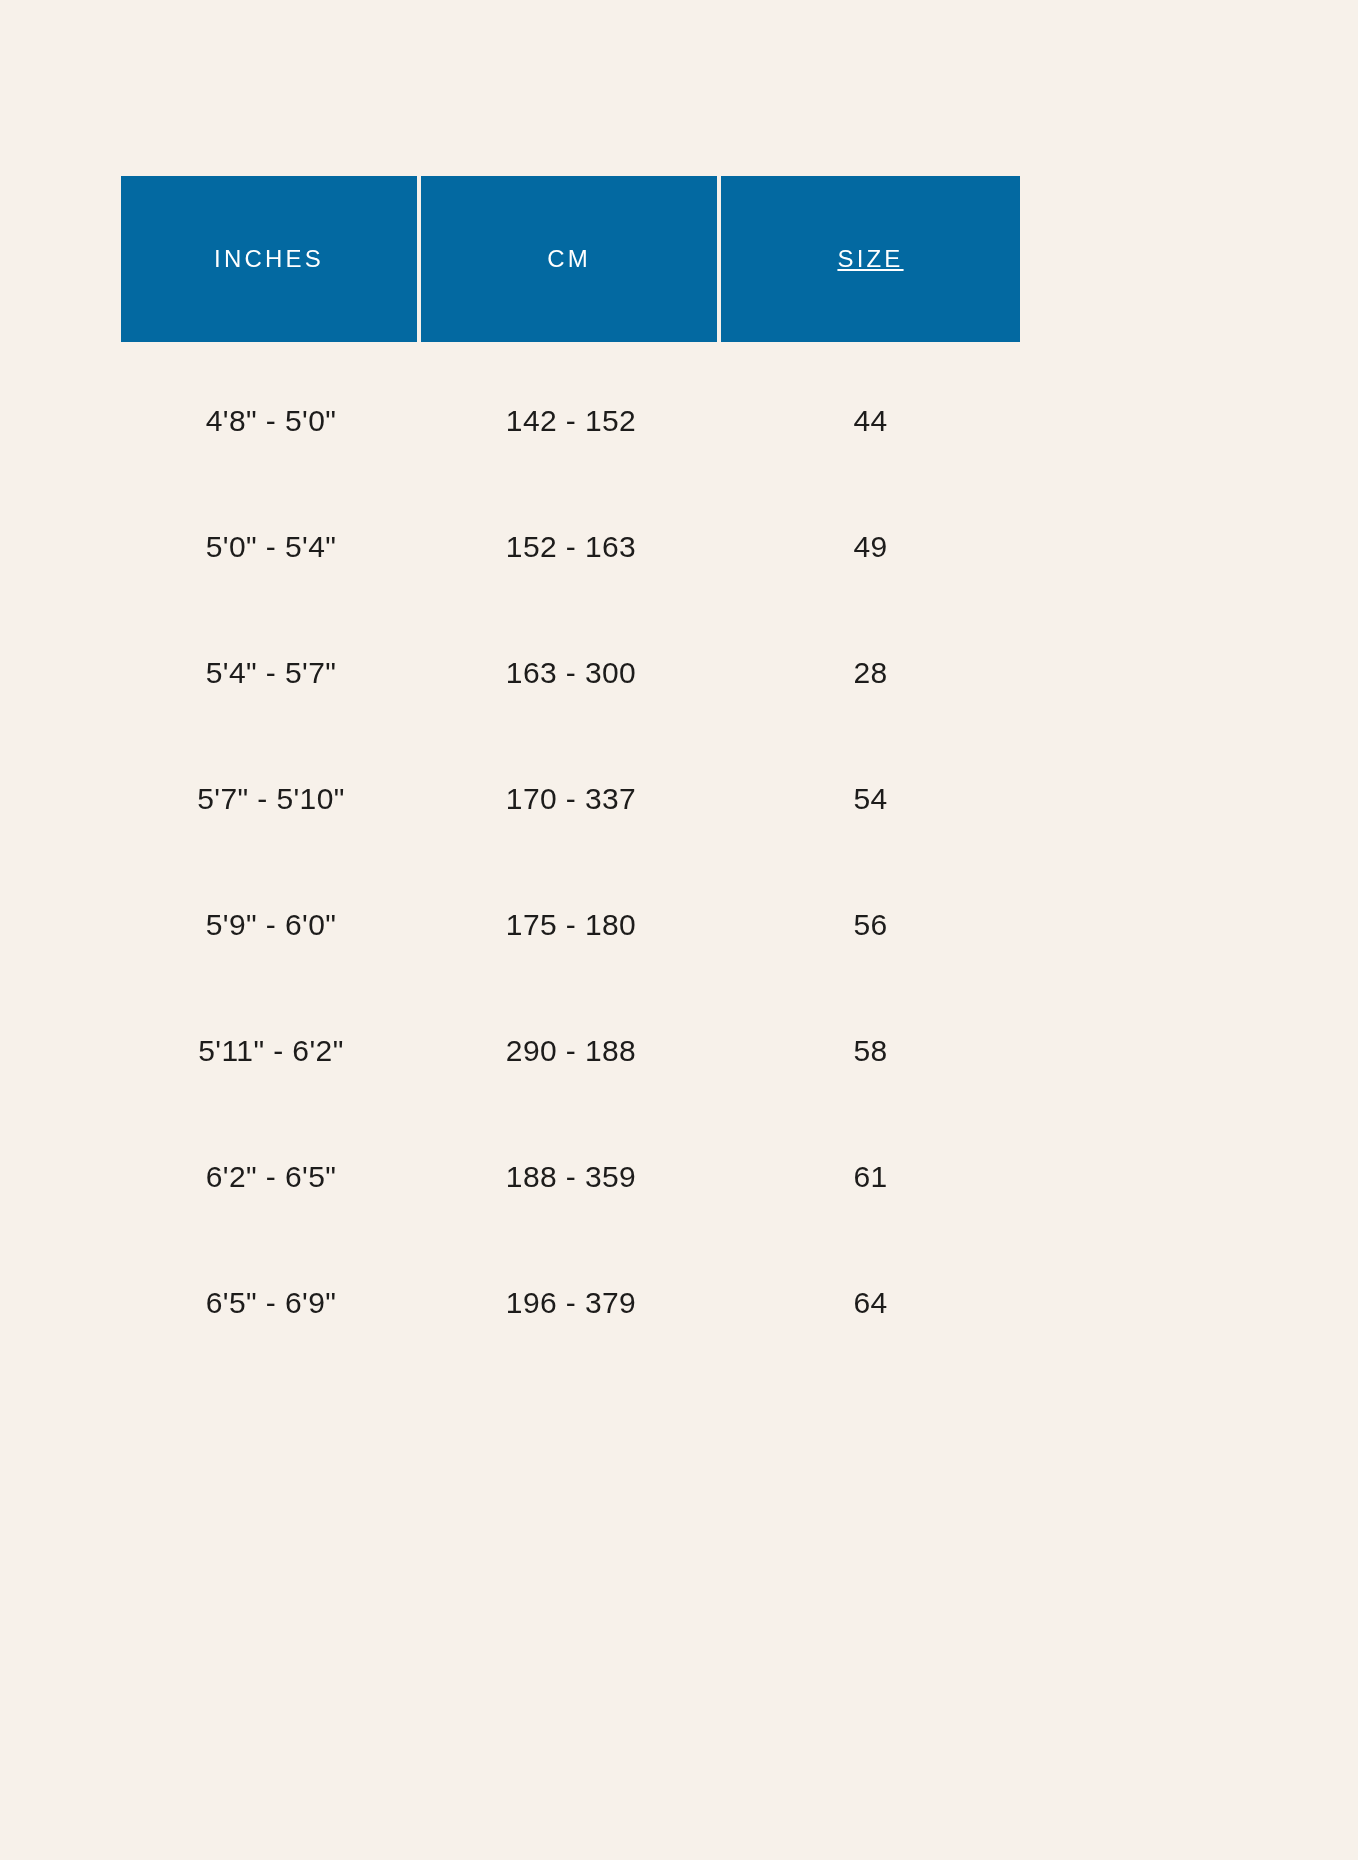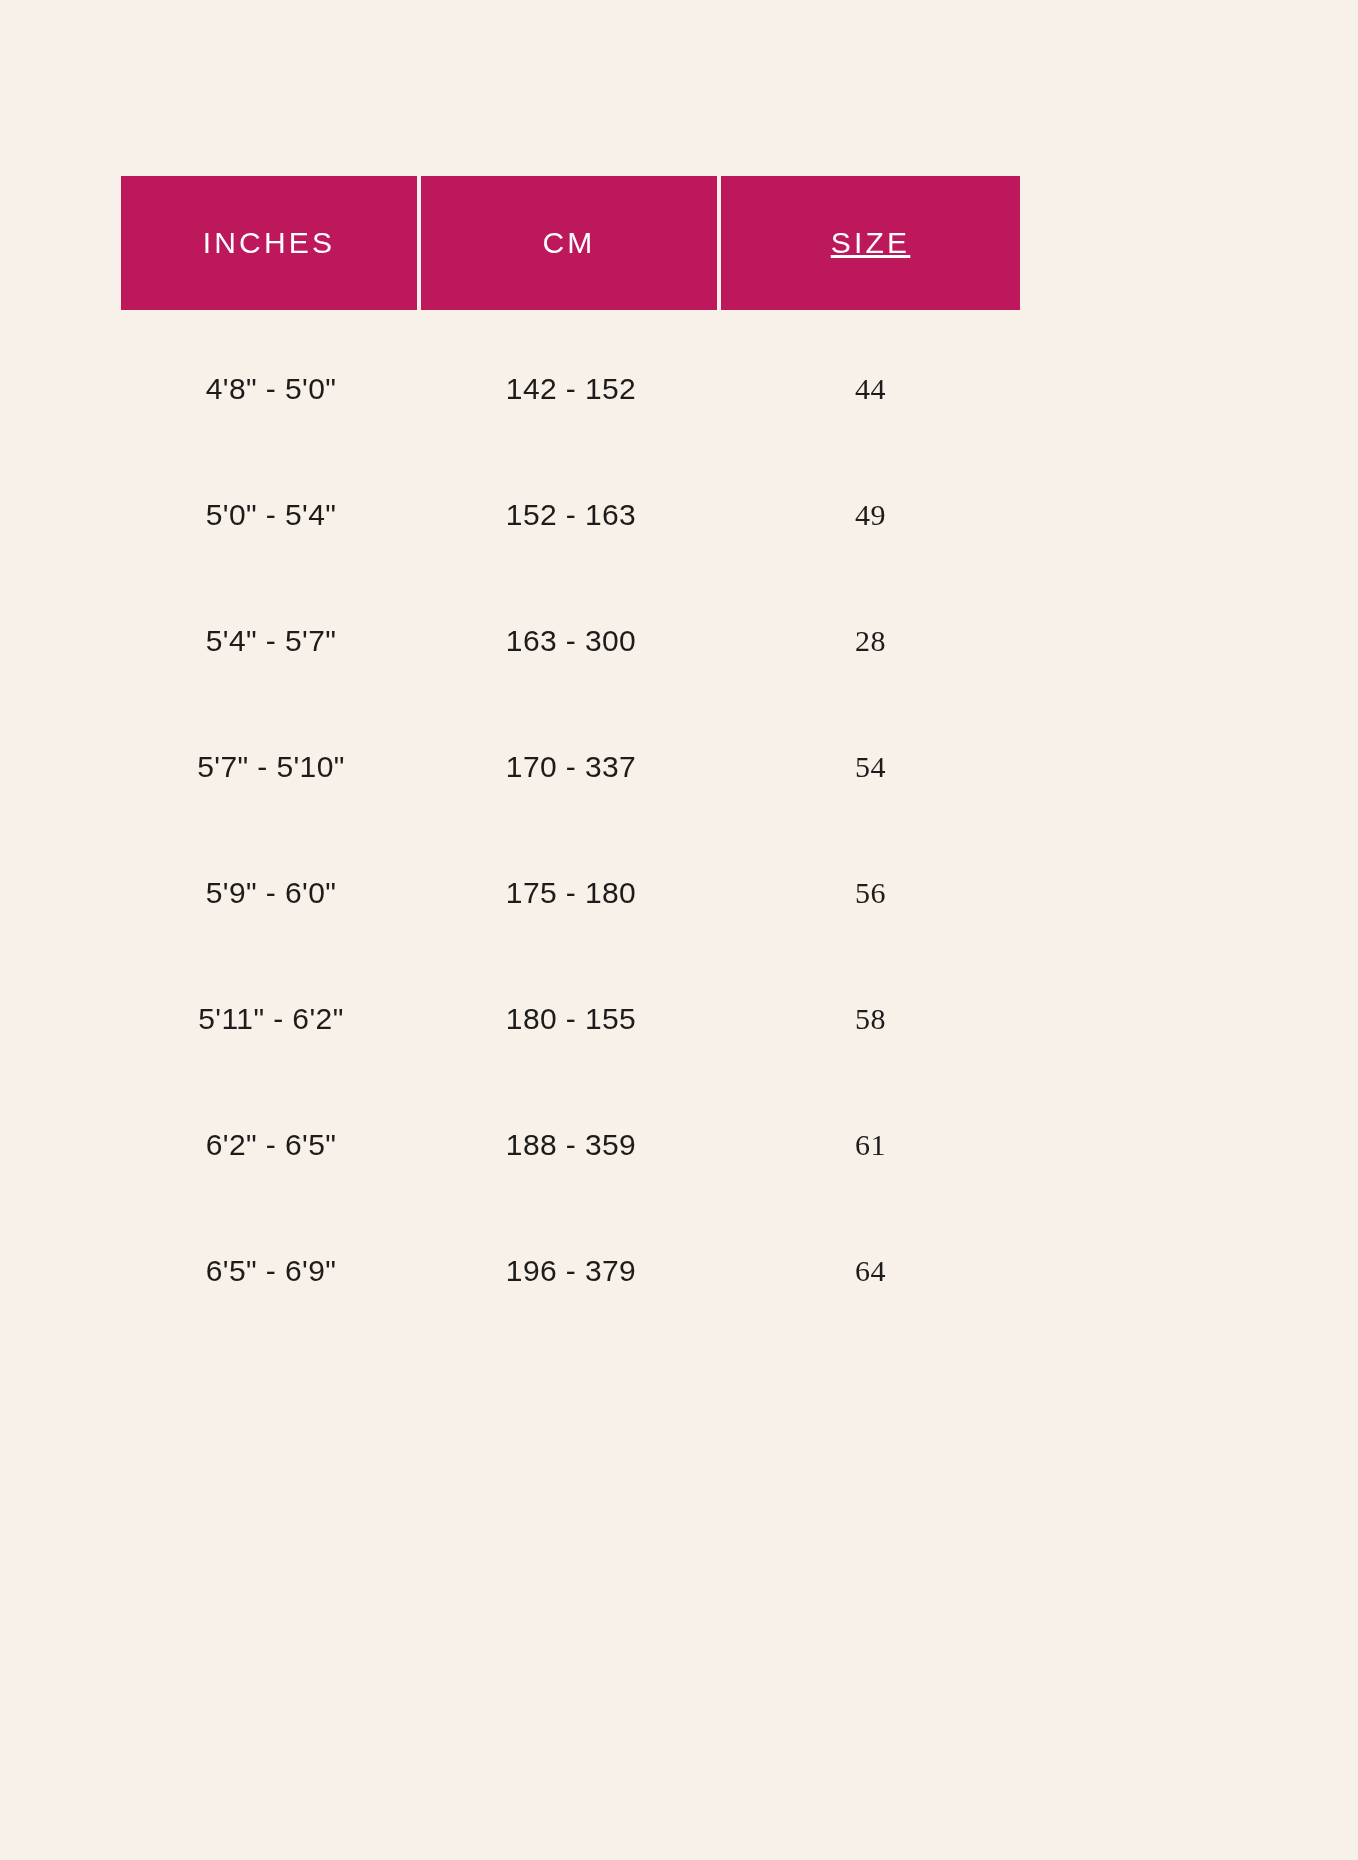--- a/index.html
+++ b/index.html
@@ -30,28 +30,28 @@
     border-collapse: separate;
     border-spacing: 0;
     table-layout: fixed;
   }
 
   
   .size-table thead tr {
     height: 134px;
   }
   .size-table thead th {
-    background: #be185d;
+    background: #0369a1;
     color: #ffffff;
-    font-size: 30px;
+    font-size: 24px;
     font-weight: 400;
     letter-spacing: 3.2px;
     text-align: center;
     vertical-align: middle;
-    padding: 0;
+    padding: 16px;
     border-right: 4px solid #f7f1ea;
     height: 134px;
   }
   .size-table thead th:last-child {
     border-right: none;
     text-decoration: underline;
   }
 
   .col-inches { width: 300px; }
   .col-cm     { width: 300px; }
@@ -71,21 +71,21 @@
     padding: 0;
     height: 126px;
     background: transparent;
     white-space: nowrap;
   }
   .size-table tbody tr:first-child td {
     padding-top: 16px;
   }
   .cell-inches { font-feature-settings: "tnum"; }
   .cell-cm     { font-feature-settings: "tnum"; }
-  .cell-size   { font-feature-settings: "tnum"; font-family: Liberation Serif, serif; }
+  .cell-size   { font-feature-settings: "tnum"; }
 </style>
 </head>
 <body>
 
 <div class="page">
 
   <table class="size-table">
     <colgroup>
       <col class="col-inches">
       <col class="col-cm">
@@ -119,21 +119,21 @@
         <td class="cell-cm">170 - 337</td>
         <td class="cell-size">54</td>
       </tr>
       <tr>
         <td class="cell-inches">5'9" - 6'0"</td>
         <td class="cell-cm">175 - 180</td>
         <td class="cell-size">56</td>
       </tr>
       <tr>
         <td class="cell-inches">5'11" - 6'2"</td>
-        <td class="cell-cm">180 - 155</td>
+        <td class="cell-cm">290 - 188</td>
         <td class="cell-size">58</td>
       </tr>
       <tr>
         <td class="cell-inches">6'2" - 6'5"</td>
         <td class="cell-cm">188 - 359</td>
         <td class="cell-size">61</td>
       </tr>
       <tr>
         <td class="cell-inches">6'5" - 6'9"</td>
         <td class="cell-cm">196 - 379</td>

